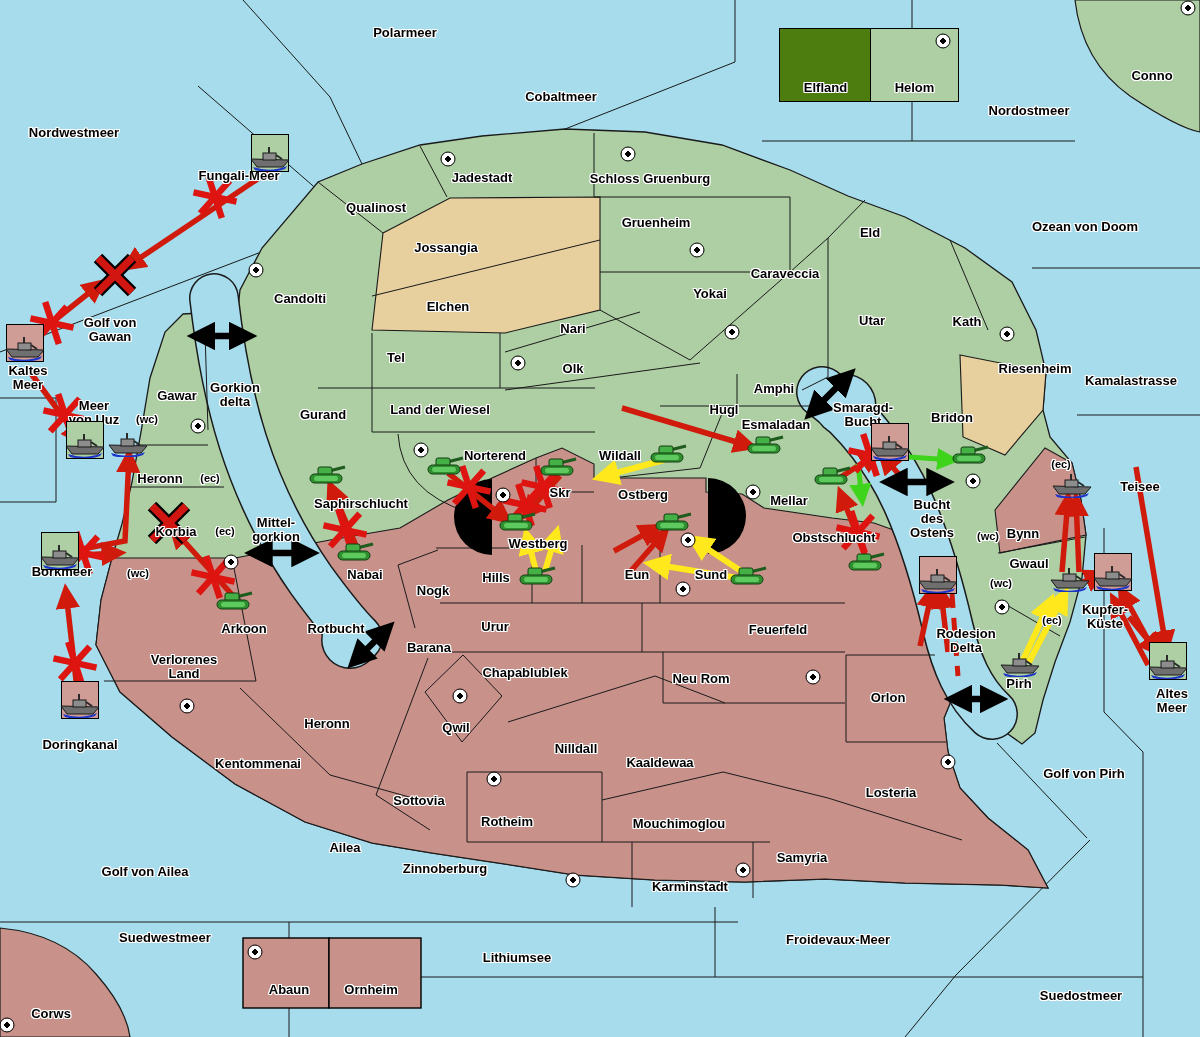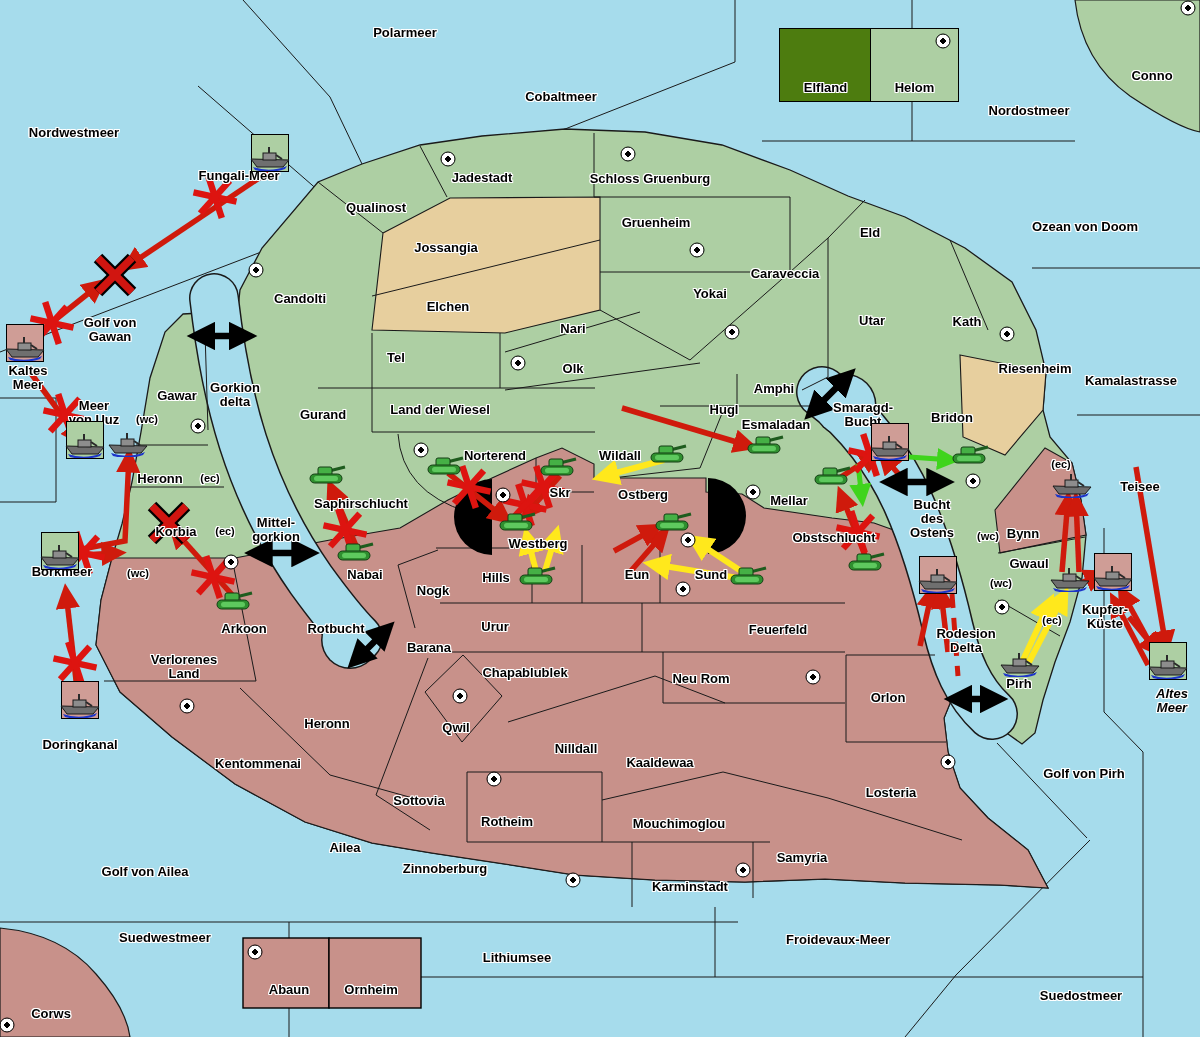--- a/index.html
+++ b/index.html
@@ -252,21 +252,21 @@
       <div class="lbl" style="left: 966px; top: 641px;">Rodesion
 Delta</div>
       <div class="lbl" style="left: 80px; top: 745px;">Doringkanal</div>
       <div class="lbl" style="left: 145px; top: 872px;">Golf von Ailea</div>
       <div class="lbl" style="left: 165px; top: 938px;">Suedwestmeer</div>
       <div class="lbl" style="left: 517px; top: 958px;">Lithiumsee</div>
       <div class="lbl" style="left: 548px; top: 1009px; margin-top: 38px;">Daxmeer</div>
       <div class="lbl" style="left: 838px; top: 940px;">Froidevaux-Meer</div>
       <div class="lbl" style="left: 1081px; top: 996px;">Suedostmeer</div>
       <div class="lbl" style="left: 1084px; top: 774px;">Golf von Pirh</div>
-      <div class="lbl" style="left: 1172px; top: 701px; font-style: italic;">Altes
+      <div class="lbl" style="left: 1172px; top: 701px;">Altes
 Meer</div>
       <div class="lbl" style="left: 1105px; top: 617px;">Kupfer-
 Küste</div>
       <div class="lbl" style="left: 1152px; top: 76px;">Conno</div>
       <div class="lbl" style="left: 300px; top: 299px;">Candolti</div>
       <div class="lbl" style="left: 376px; top: 208px;">Qualinost</div>
       <div class="lbl" style="left: 482px; top: 178px;">Jadestadt</div>
       <div class="lbl" style="left: 650px; top: 179px;">Schloss Gruenburg</div>
       <div class="lbl" style="left: 446px; top: 248px;">Jossangia</div>
       <div class="lbl" style="left: 448px; top: 307px;">Elchen</div>

